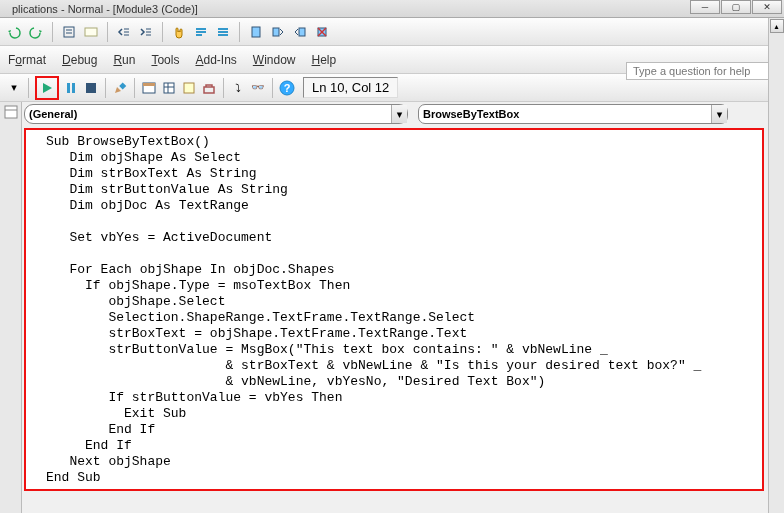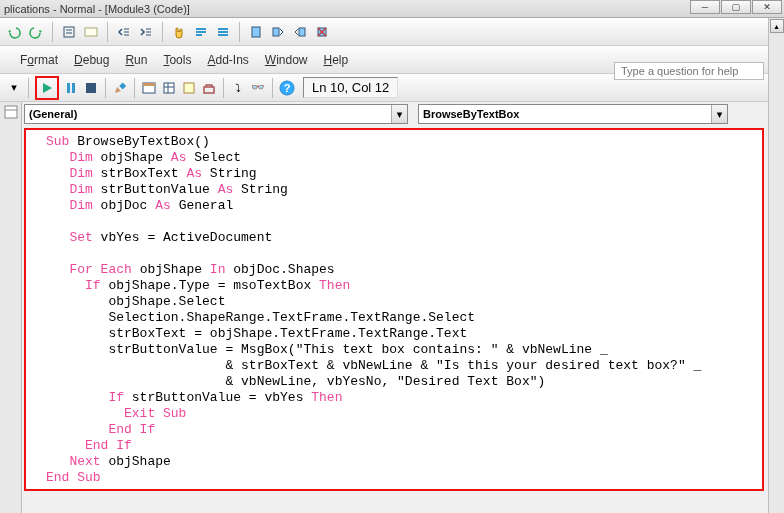--- a/index.html
+++ b/index.html
@@ -1,43 +1,43 @@
 <!DOCTYPE html>
 <html><head>
 <meta charset="utf-8">
 <style>
   * { box-sizing: border-box; margin: 0; padding: 0; }
   body { font-family: "Segoe UI", Tahoma, sans-serif; font-size: 11px; background: #f0f0f0; width: 784px; height: 513px; overflow: hidden; position: relative; }
   
-  .titlebar { background: linear-gradient(#e8e8e8, #d8d8d8); height: 18px; display: flex; align-items: center; padding: 0 4px; font-size: 11px; color: #333; border-bottom: 1px solid #aaa; }
+  .titlebar { background: linear-gradient(#e8e8e8, #d8d8d8); height: 18px; display: flex; align-items: center; padding: 0 12px; font-size: 11px; color: #333; border-bottom: 1px solid #aaa; }
   .titlebar-controls { position: absolute; right: 2px; top: 0; display: flex; gap: 1px; }
   .titlebar-btn { width: 30px; height: 14px; background: linear-gradient(#fafafa,#e0e0e0); border: 1px solid #999; display: flex; align-items: center; justify-content: center; font-size: 9px; }
   
   .toolbar1 { height: 28px; background: linear-gradient(#fdfdfd,#e6e6e6); border-bottom: 1px solid #ccc; display: flex; align-items: center; padding: 0 6px; gap: 6px; }
   .tb-icon { width: 16px; height: 16px; display: inline-flex; align-items: center; justify-content: center; }
   .tb-sep { width: 1px; height: 20px; background: #bbb; margin: 0 2px; }
   
-  .menubar { height: 28px; background: linear-gradient(#fdfdfd,#e6e6e6); border-bottom: 1px solid #ccc; display: flex; align-items: center; padding: 0 20px; gap: 16px; font-size: 12px; }
+  .menubar { height: 28px; background: linear-gradient(#fdfdfd,#e6e6e6); border-bottom: 1px solid #ccc; display: flex; align-items: center; padding: 0 8px; gap: 16px; font-size: 12px; }
   .menu-item { color: #333; cursor: default; }
   .menu-item .ul { text-decoration: underline; }
   .help-box { margin-left: auto; background: #fff; border: 1px solid #bbb; padding: 2px 6px; font-size: 11px; color: #888; width: 150px; margin-top: 22px; }
   
   .toolbar2 { height: 28px; background: linear-gradient(#fdfdfd,#e6e6e6); border-bottom: 1px solid #ccc; display: flex; align-items: center; padding: 0 6px; gap: 4px; }
   .run-highlight { border: 2px solid #e11; padding: 2px; display: inline-flex; }
   .cursor-pos { border: 1px inset #ddd; padding: 2px 8px; font-size: 13px; background: #f7f7f7; margin-left: 4px; }
   
   .dropdown-row { height: 24px; display: flex; align-items: center; padding: 2px 20px 2px 24px; gap: 10px; background: #f0f0f0; }
   .dropdown { background: #fff; border: 1px solid #888; height: 20px; display: flex; align-items: center; padding: 0 4px; font-size: 11px; position: relative; }
   .dropdown .arrow { position: absolute; right: 0; top: 0; bottom: 0; width: 16px; background: linear-gradient(#f5f5f5,#ddd); border-left: 1px solid #aaa; display:flex; align-items:center; justify-content:center; }
-  .dropdown.left { width: 384px; }
-  .dropdown.right { width: 310px; }
+  .dropdown.left { width: 384px; border-radius: 9px; }
+  .dropdown.right { width: 310px; border-radius: 7px; }
   
   .code-area { position: absolute; left: 24px; right: 20px; top: 128px; bottom: 22px; background: #fff; border: 2px solid #e11; overflow: hidden; padding: 4px 0 0 20px; }
   .code { font-family: Consolas, "Courier New", monospace; font-size: 13px; line-height: 16px; white-space: pre; color: #000; }
-  .kw { color: #ec4899; }
+  .kw { color: #000000; }
   
   .left-gutter { position: absolute; left: 0; top: 102px; bottom: 0; width: 22px; background: #e8e8e8; border-right: 1px solid #bbb; }
   .gutter-icon { width: 16px; height: 16px; margin: 2px auto; display: block; }
   
   .right-scrollbar { position: absolute; right: 0; top: 18px; width: 16px; bottom: 0; background: #e8e8e8; border-left: 1px solid #bbb; }
   .scrollbar-btn { width: 14px; height: 14px; background: linear-gradient(#fafafa,#ddd); border: 1px solid #999; margin: 1px auto; display:flex; align-items:center; justify-content:center; font-size:8px;}
 </style>
 </head>
 <body>
 
@@ -232,21 +232,21 @@
     <span style="font-weight:bold">BrowseByTextBox</span>
     <span class="arrow">▾</span>
   </div>
 </div>
 
 <div class="code-area">
 <div class="code"><span class="kw">Sub</span><span> BrowseByTextBox()</span>
 <span class="kw">   Dim</span><span> objShape </span><span class="kw">As</span><span> Select</span>
 <span class="kw">   Dim</span><span> strBoxText </span><span class="kw">As</span><span> String</span>
 <span class="kw">   Dim</span><span> strButtonValue </span><span class="kw">As</span><span> String</span>
-<span class="kw">   Dim</span><span> objDoc </span><span class="kw">As</span><span> General</span>
+<span class="kw">   Dim</span><span> objDoc </span><span class="kw">As</span><span> TextRange</span>
 <span></span>
 <span class="kw">   Set</span><span> vbYes = ActiveDocument</span>
 <span></span>
 <span class="kw">   For Each</span><span> objShape </span><span class="kw">In</span><span> objDoc.Shapes</span>
 <span class="kw">     If </span><span>objShape.Type = msoTextBox </span><span class="kw">Then</span>
 <span>        objShape.Select</span>
 <span>        Selection.ShapeRange.TextFrame.TextRange.Select</span>
 <span>        strBoxText = objShape.TextFrame.TextRange.Text</span>
 <span>        strButtonValue = MsgBox("This text box contains: " &amp; vbNewLine _</span>
 <span>                       &amp; strBoxText &amp; vbNewLine &amp; "Is this your desired text box?" _</span>

